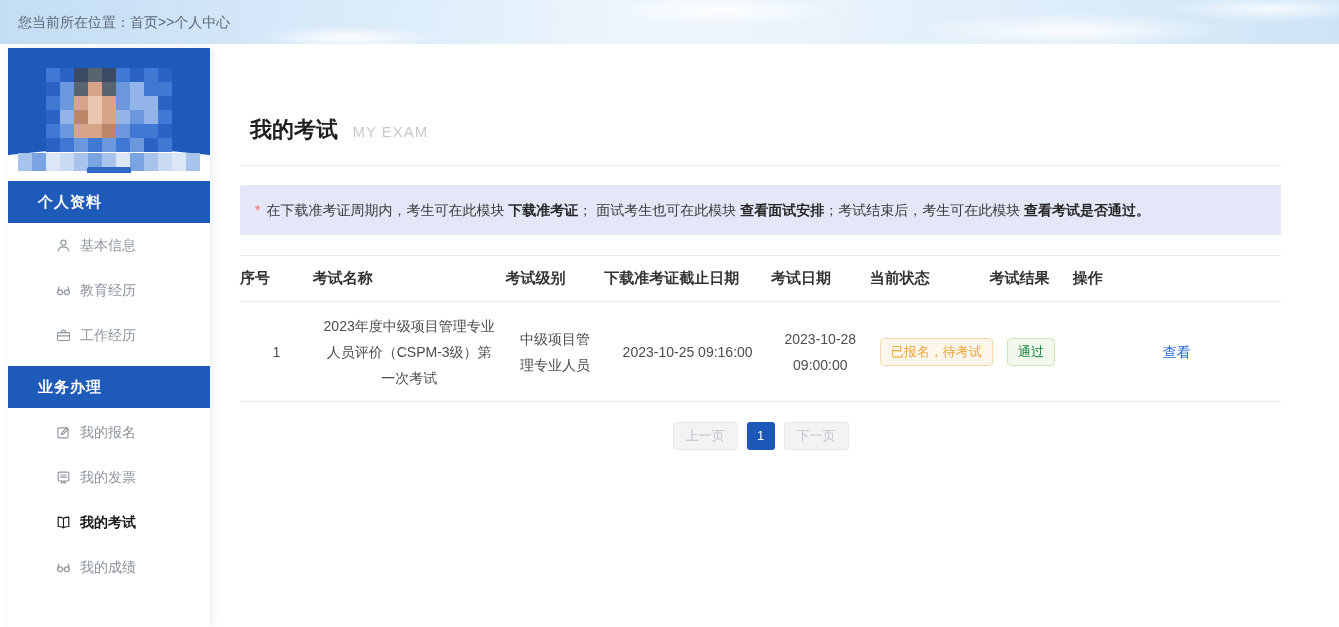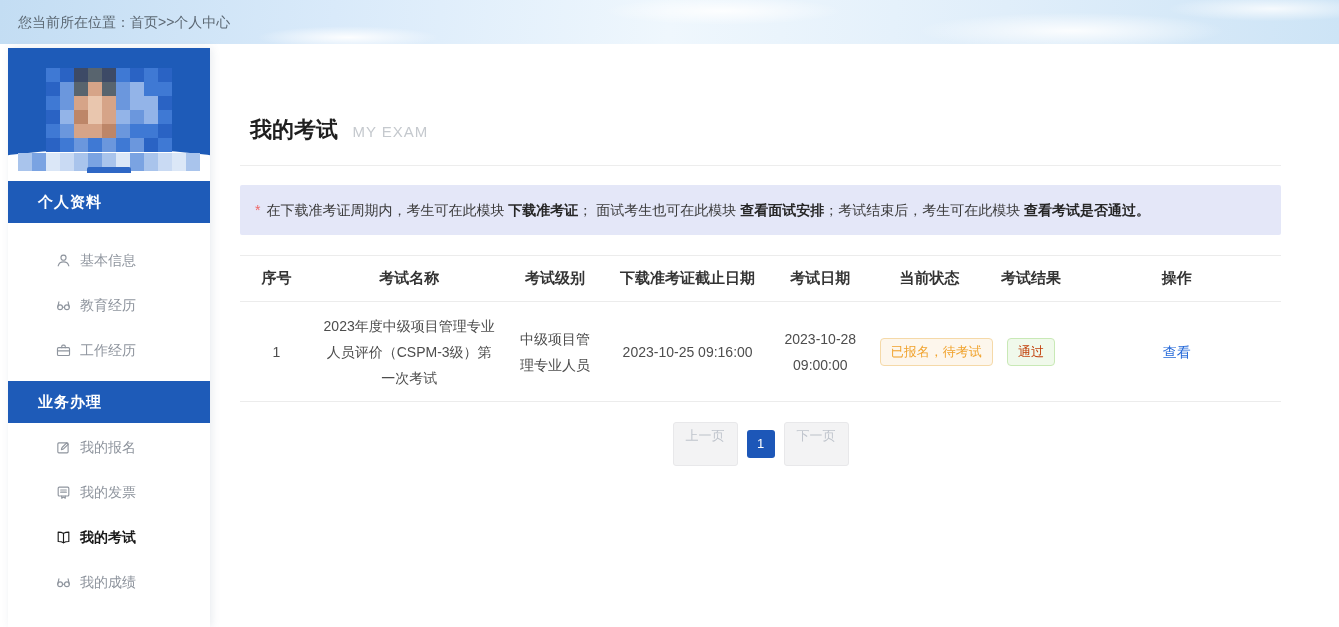--- a/index.html
+++ b/index.html
@@ -28,21 +28,21 @@
     grid-template-columns:repeat(9,14px); grid-auto-rows:14px; z-index:3; }
   .photo-mosaic i, .name-mosaic i { display:block; }
   .name-mosaic { position:absolute; bottom:2px; left:50%; transform:translateX(-50%);
     display:grid; grid-template-columns:repeat(13,14px); grid-auto-rows:18px; z-index:4; }
   .name-blob { position:absolute; bottom:-4px; left:50%; transform:translateX(-50%);
     width:44px; height:10px; background:#2e67c5; border-radius:2px; z-index:4; }
 
   .sec-header { margin-top:8px; height:42px; line-height:42px; background:#1e5bb8;
     color:#fff; font-size:15px; font-weight:bold; padding-left:30px; letter-spacing:1px; }
   .menu { list-style:none; }
-  .menu-a { padding-top:15px; }
+  .menu-a { }
   .menu-b { padding-top:2px; }
   .menu-item { height:45px; display:flex; align-items:center; padding-left:47px;
     color:#8f959e; font-size:14px; cursor:pointer; }
   .menu-item .mi-icon { width:17px; height:17px; display:inline-flex; }
   .menu-item .mi-icon svg { width:17px; height:17px; }
   .menu-item .mi-label { margin-left:8px; }
   .menu-item.active { color:#1a1a1a; font-weight:bold; }
 
   
   .main { position:absolute; top:36px; left:240px; width:1041px; height:583px; background:#fff;margin-top:47px; }
@@ -51,34 +51,34 @@
   .subtitle { font-size:15px; color:#c5c9ce; margin-left:10px; letter-spacing:1px; }
 
   .notice { margin-top:19px; height:50px; line-height:50px; background:#e4e7f8;
     border-radius:2px; padding:0 15px; font-size:14px; color:#3a3a3a;
     white-space:nowrap; overflow:hidden; }
   .notice .star { color:#ee6666; margin-right:6px; }
   .notice .nb { font-weight:bold; color:#262626; }
 
   table.exam-table { width:100%; border-collapse:collapse; margin-top:20px; table-layout:fixed; }
   .exam-table th { border-top:1px solid #ececec; border-bottom:1px solid #ececec;
-    height:46px; font-size:15px; font-weight:bold; color:#333; text-align:center; }
+    height:46px; font-size:15px; font-weight:bold; color:#333; text-align:left; }
   .exam-table td { border-bottom:1px solid #ececec; height:100px; font-size:14px;
     color:#4d4d4d; text-align:center; line-height:26px; padding:8px 10px; }
   td.cell-level { padding:8px 14px; }
   td.cell-date { padding:8px 8px; }
 
   .badge { display:inline-block; padding:0 10px; height:28px; line-height:26px;
     border-radius:4px; font-size:13px; border:1px solid; white-space:nowrap; }
   .badge.warning { color:#f0a22c; background:#fdf6ec; border-color:#f5d9a8; }
-  .badge.success { color:#c2410c; background:#f0f9eb; border-color:#c9e9b6; }
+  .badge.success { color:#15803d; background:#f0f9eb; border-color:#c9e9b6; }
   .view-link { color:#2468d8; cursor:pointer; text-decoration:none; }
 
   .pagination { margin-top:20px; display:flex; justify-content:center; align-items:center; gap:9px; }
-  .pg-btn { background:#f3f3f4; border:1px solid #e8e8ea; color:#bfc4cc; height:44px;
+  .pg-btn { background:#f3f3f4; border:1px solid #e8e8ea; color:#bfc4cc; height:28px;
     line-height:26px; padding:0 12px; border-radius:3px; font-size:13px; cursor:default; }
   .pg-num { background:#1d57b8; color:#fff; min-width:28px; height:28px; line-height:28px;
     border-radius:3px; font-size:13px; text-align:center; cursor:pointer; }
 </style>
 </head>
 <body>
 
 <div class="topbar">
   <span>您当前所在位置：首页&gt;&gt;个人中心</span>
 </div>

